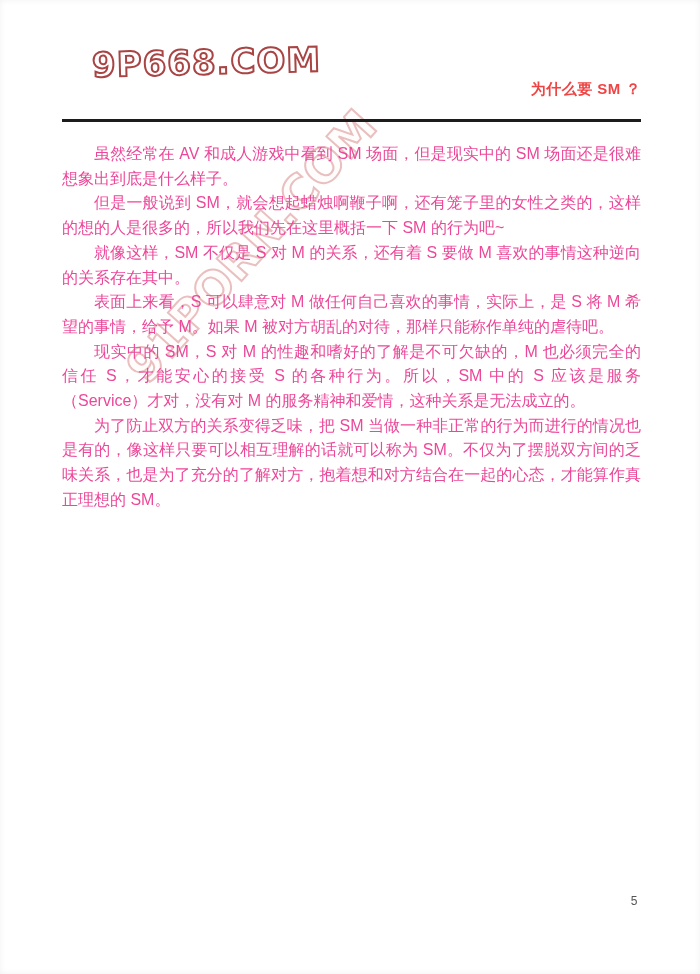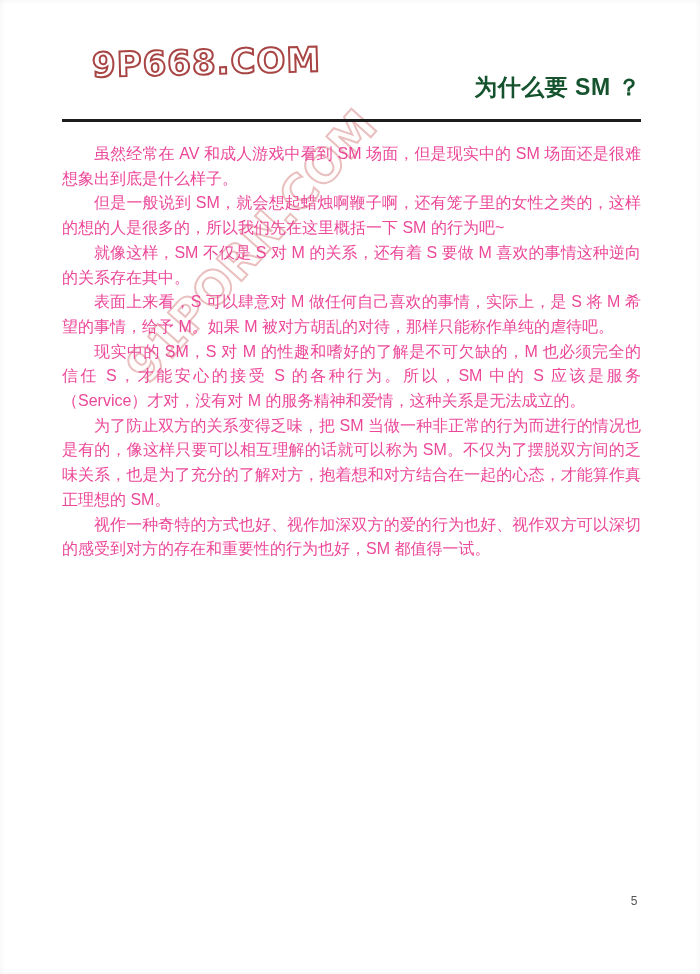--- a/index.html
+++ b/index.html
@@ -21,23 +21,23 @@
     font-size: 34px; font-weight: bold; letter-spacing: 1px;
     color: rgba(255,248,248,0.25);
     -webkit-text-stroke: 2px #a84444;
     transform: rotate(-1.5deg);
     z-index: 3;
     font-family: "DejaVu Sans", sans-serif;
     white-space: nowrap;
   }
   
   .title {
-    position: absolute; left: 62px; top: 72px; width: 579px;
+    position: absolute; left: 62px; top: 80px; width: 579px;
     text-align: right;
-    font-size: 23px; font-weight: bold; color: #14532d;
+    font-size: 15px; font-weight: bold; color: #ef4444;
     letter-spacing: 0.5px;
     z-index: 2;
   }
   .rule {
     position: absolute; left: 62px; top: 119px;
     width: 579px; height: 3px; background: #1c1c1c;
     z-index: 2;
   }
   
   .content {
@@ -78,18 +78,17 @@
 
   <div class="wm-diag">91PORN.COM</div>
 
   <div class="content">
     <p>虽然经常在 AV 和成人游戏中看到 SM 场面，但是现实中的 SM 场面还是很难想象出到底是什么样子。</p>
     <p>但是一般说到 SM，就会想起蜡烛啊鞭子啊，还有笼子里的女性之类的，这样的想的人是很多的，所以我们先在这里概括一下 SM 的行为吧~</p>
     <p>就像这样，SM 不仅是 S 对 M 的关系，还有着 S 要做 M 喜欢的事情这种逆向的关系存在其中。</p>
     <p>表面上来看，S 可以肆意对 M 做任何自己喜欢的事情，实际上，是 S 将 M 希望的事情，给予 M。如果 M 被对方胡乱的对待，那样只能称作单纯的虐待吧。</p>
     <p>现实中的 SM，S 对 M 的性趣和嗜好的了解是不可欠缺的，M 也必须完全的信任 S，才能安心的接受 S 的各种行为。所以，SM 中的 S 应该是服务（Service）才对，没有对 M 的服务精神和爱情，这种关系是无法成立的。</p>
     <p>为了防止双方的关系变得乏味，把 SM 当做一种非正常的行为而进行的情况也是有的，像这样只要可以相互理解的话就可以称为 SM。不仅为了摆脱双方间的乏味关系，也是为了充分的了解对方，抱着想和对方结合在一起的心态，才能算作真正理想的 SM。</p>
-    <p>视作一种奇特的方式也好、视作加深双方的爱的行为也好、视作双方可以深切的感受到对方的存在和重要性的行为也好，SM 都值得一试。</p>
   </div>
 
   <div class="pagenum">5</div>
 
 </div>
 
 </body></html>

